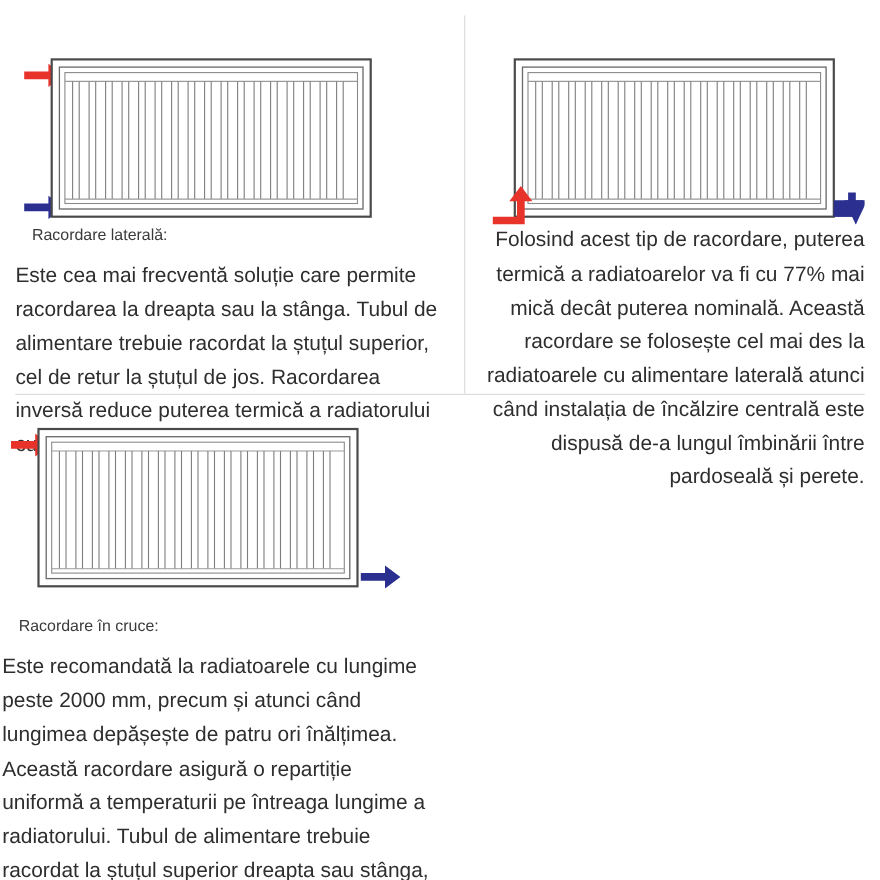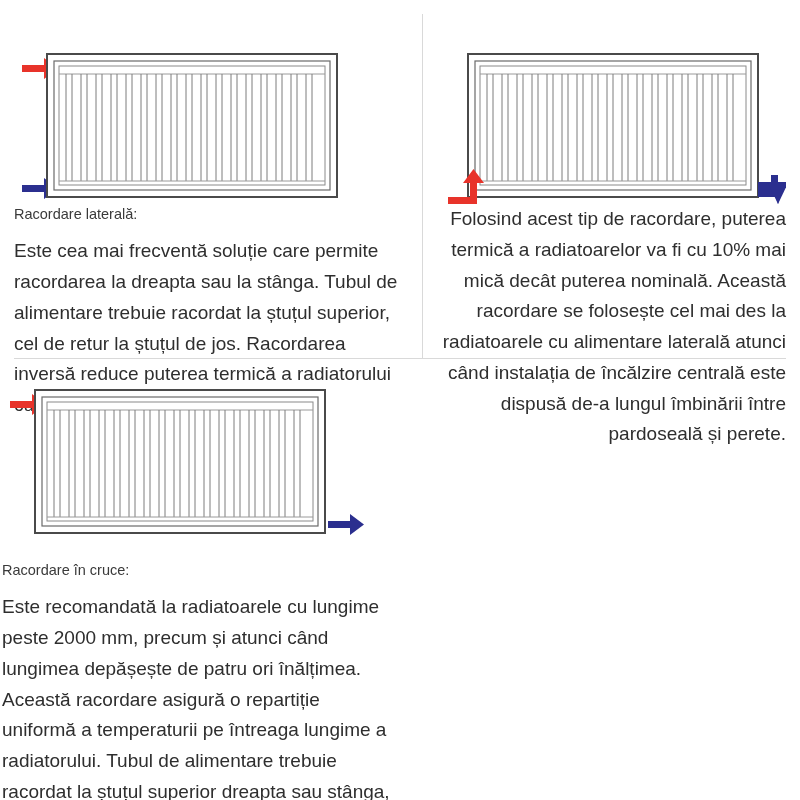--- a/index.html
+++ b/index.html
@@ -49,21 +49,21 @@
 
   .fig {
     position: relative;
     width: 100%;
   }
   .fig svg { display: block; }
 
   .cap-title {
     font-size: 14.5px;
     color: #3a3a3a;
-    margin: 0 0 12px 0;
+    margin: 0 0 12px 15px;
     line-height: 1.4;
   }
   .cap-body {
     font-size: 19px;
     line-height: 1.62;
     color: #2e2e2e;
     margin: 0;
   }
   .right-col .cap-title,
   .right-col .cap-body {
@@ -166,21 +166,21 @@
 
         <g>
           <path d="M318 183 L338 183 L338 161 L331 161 L331 168 L318 168 Z" fill="#2b2f8f"></path>
           <path d="M331 168 L345 168 L338 190 Z" fill="#2b2f8f"></path>
           <rect x="318" y="176" width="20" height="7" fill="#2b2f8f"></rect>
           <path d="M327.5 168 L348.5 168 L338 190 Z" fill="#2b2f8f"></path>
         </g>
       </svg>
     </div>
 
-    <p class="cap-body">Folosind acest tip de racordare, puterea termică a radiatoarelor va fi cu 10% mai mică decât puterea nominală. Această racordare se folosește cel mai des la radiatoarele cu alimentare laterală atunci când instalația de încălzire centrală este dispusă de-a lungul îmbinării între pardoseală și perete.</p>
+    <p class="cap-body">Folosind acest tip de racordare, puterea termică a radiatoarelor va fi cu 77% mai mică decât puterea nominală. Această racordare se folosește cel mai des la radiatoarele cu alimentare laterală atunci când instalația de încălzire centrală este dispusă de-a lungul îmbinării între pardoseală și perete.</p>
   </div>
 
   <div class="cell cell-c">
 
     <div class="fig">
       <svg width="380" height="190" viewBox="0 0 380 190">
 
         <g>
           <path d="M8 31 L30 31 L30 24 L44 34.5 L30 45 L30 38 L8 38 Z" fill="#e8332a"></path>
         </g>

